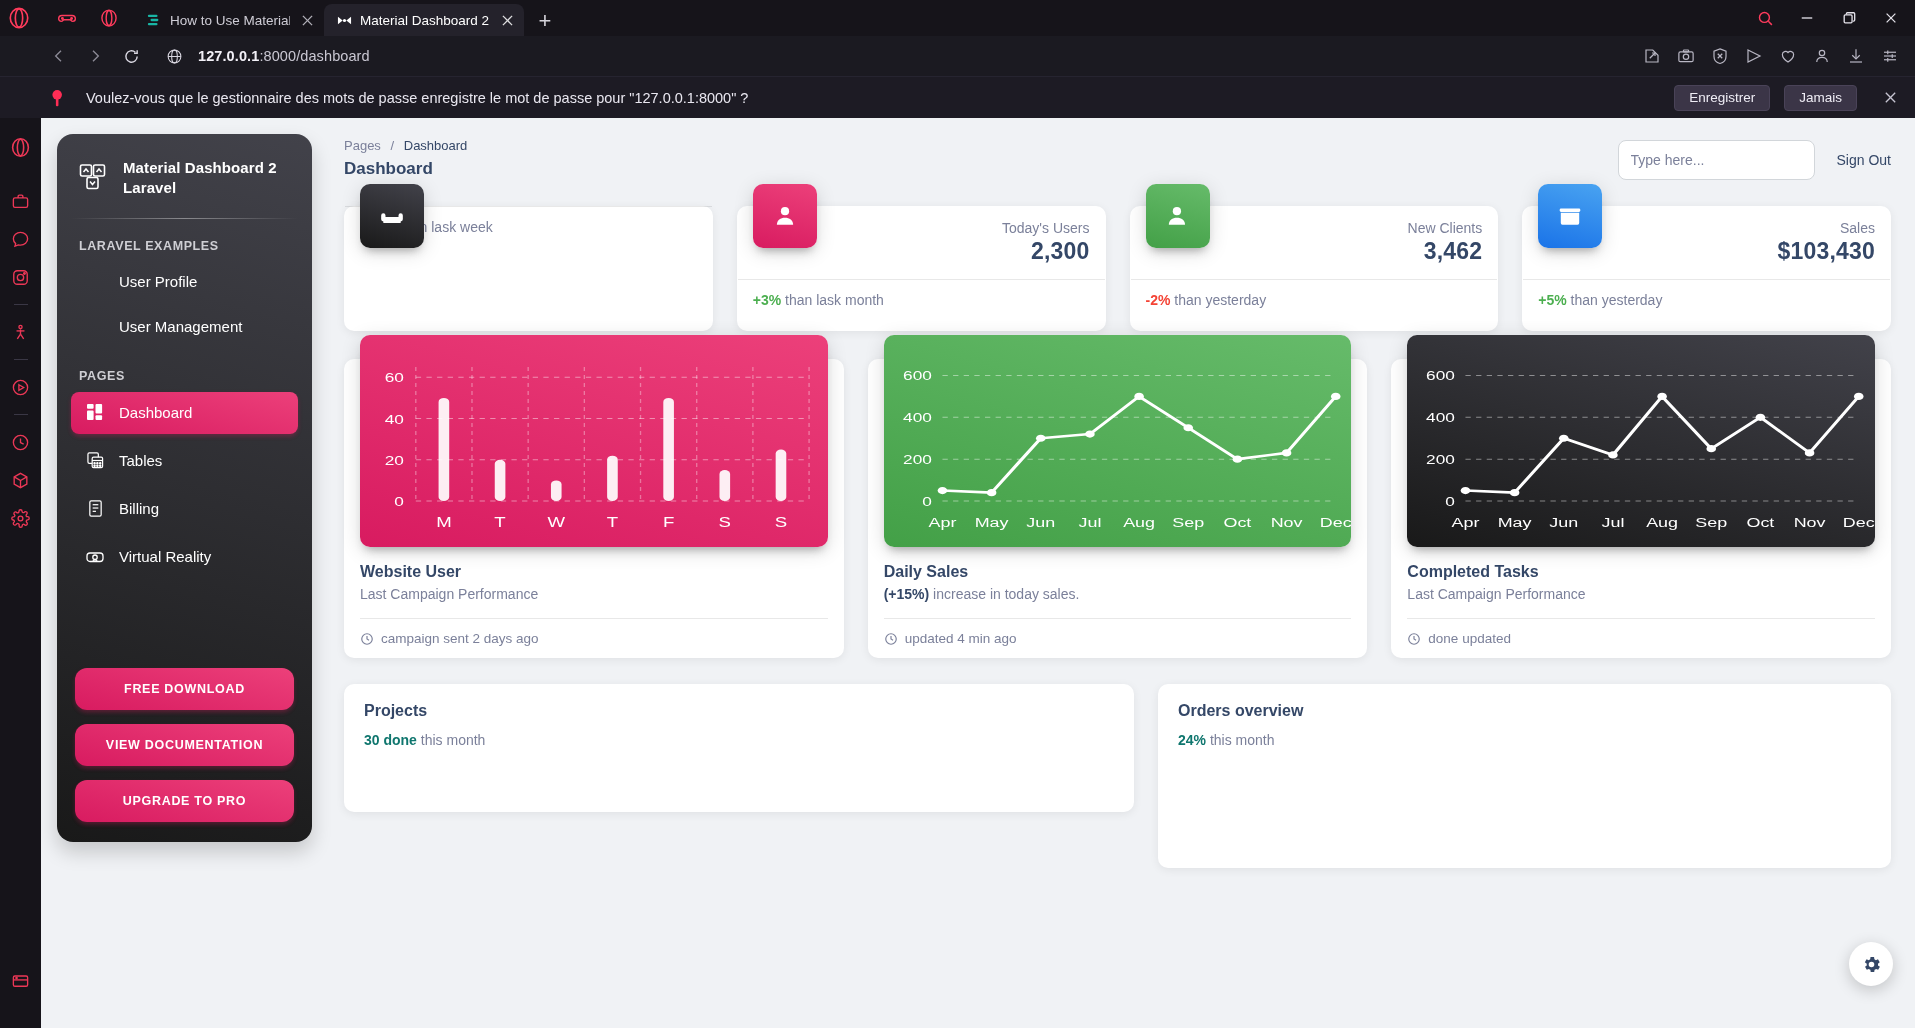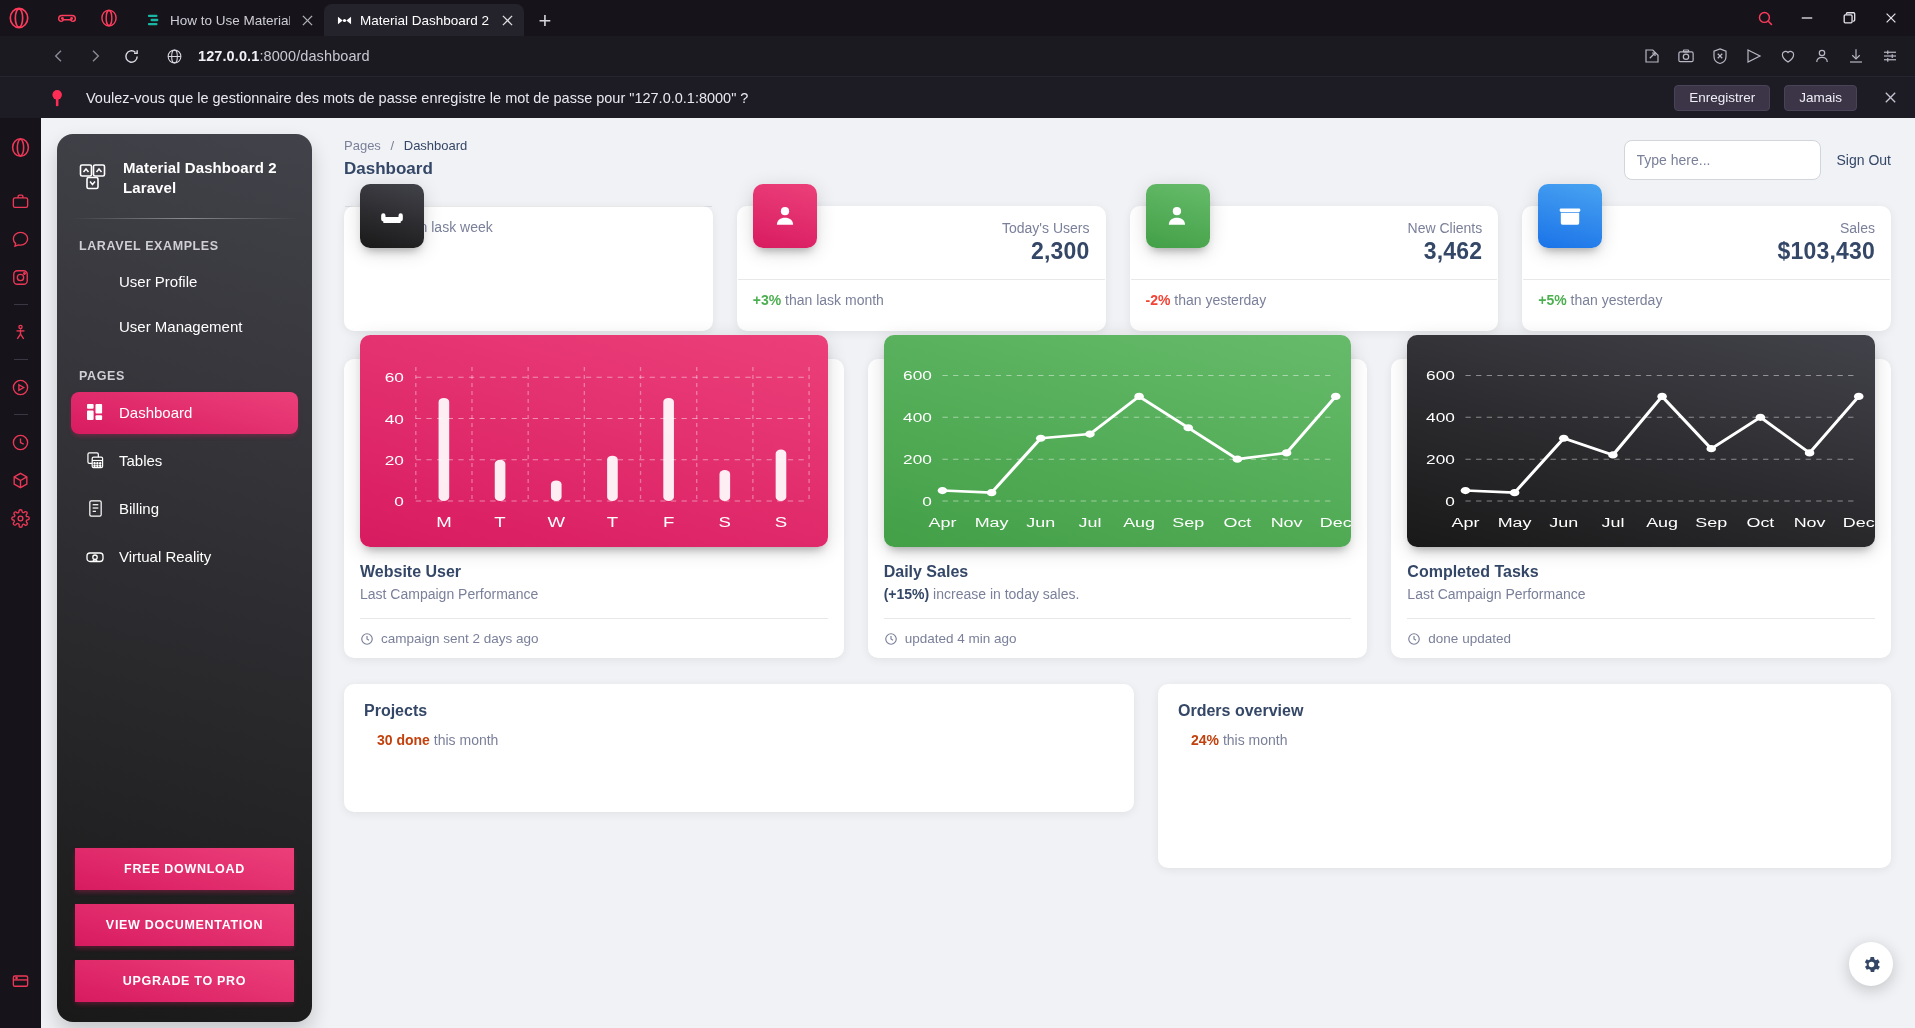--- a/index.html
+++ b/index.html
@@ -69,56 +69,56 @@
   .osicon { width:34px; height:34px; display:flex; align-items:center; justify-content:center; color:#ff3b5c; opacity:.92; }
   .osdiv { width:14px; height:1px; background:#3a3745; margin:6px 0; }
   .osspacer { flex:1; }
 
   
   #page { flex:1; display:flex; background:#f0f2f5; overflow:hidden; position:relative; }
 
   .sidebar {
     width:255px; flex:0 0 255px; margin:16px 0 0 16px; border-radius:16px;
     background: linear-gradient(195deg,#42424a,#191919);
-    color:#fff; display:flex; flex-direction:column; height:888px; position:relative;
+    color:#fff; display:flex; flex-direction:column; height:708px; position:relative;
     box-shadow: 0 10px 20px rgba(0,0,0,.18);
   }
   .sb-brand { display:flex; align-items:center; gap:14px; padding:24px 22px 20px 22px; }
   .sb-logo { width:30px; height:30px; flex:0 0 30px; }
   .sb-brandtext { font-size:15px; font-weight:700; line-height:1.33; letter-spacing:.1px; }
   .sb-hr { height:1px; margin:0 14px; background:linear-gradient(90deg,rgba(255,255,255,0),rgba(255,255,255,.4),rgba(255,255,255,0)); }
   .sb-section { font-size:12.5px; font-weight:700; letter-spacing:.6px; color:#cfcfd4; padding:20px 22px 6px 22px; }
   .sb-item {
     display:flex; align-items:center; gap:14px; margin:3px 14px; padding:11px 14px;
     border-radius:8px; font-size:15px; color:#fff; font-weight:300; white-space:nowrap;
   }
   .sb-item.sub { padding-left:48px; }
   .sb-item.active {
     background: linear-gradient(195deg,#EC407A,#D81B60);
     box-shadow:0 3px 5px -1px rgba(233,30,99,.2),0 2px 5px 0 rgba(233,30,99,.15);
     font-weight:400;
   }
   .sb-ico { width:20px; height:20px; flex:0 0 20px; display:flex; align-items:center; justify-content:center; }
   .sb-btns { margin-top:auto; padding:0 18px 20px 18px; display:flex; flex-direction:column; gap:14px; }
   .sb-btn {
-    height:42px; border-radius:0; display:flex; align-items:center; justify-content:center;
+    height:42px; border-radius:12px; display:flex; align-items:center; justify-content:center;
     font-size:12.5px; font-weight:700; letter-spacing:.7px;
     background:linear-gradient(195deg,#EC407A,#D81B60); color:#fff;
     box-shadow:0 3px 5px -1px rgba(233,30,99,.2),0 2px 5px 0 rgba(233,30,99,.15);
   }
 
   .content { flex:1; padding:16px 24px 0 32px; overflow:hidden; }
   .topbar { display:flex; align-items:flex-start; }
   .crumbs { flex:1; padding-top:4px; }
   .crumb-line { font-size:13px; color:#7b809a; }
   .crumb-line a { color:#7b809a; text-decoration:none; }
   .crumb-line .cur { color:#344767; }
   .crumb-sep { padding:0 6px; color:#7b809a; }
   .ptitle { font-size:17px; font-weight:700; color:#344767; margin-top:6px; }
-  .topright { display:flex; align-items:center; gap:16px; padding-top:6px; }
+  .topright { display:flex; align-items:center; gap:22px; padding-top:6px; }
   .searchbox {
     width:197px; height:40px; border:1px solid #d2d6da; border-radius:8px;
     background:#fff; padding:0 12px; display:flex; align-items:center;
   }
   .searchbox input { border:0; outline:0; width:100%; font-size:14px; color:#495057; font-family:inherit; background:transparent; }
   .searchbox input::placeholder { color:#7b809a; }
   .signout { font-size:14px; color:#344767; font-weight:400; }
 
   .cards { display:flex; gap:24px; margin-top:26px; }
   .card {
@@ -157,21 +157,21 @@
   .meta-sub { font-size:14px; color:#7b809a; font-weight:300; margin-top:5px; }
   .meta-sub b { font-weight:700; color:#344767; }
   .meta-hr { height:1px; background:rgba(0,0,0,.09); margin:16px 16px 0 16px; }
   .meta-foot { padding:12px 16px 6px 16px; display:flex; align-items:center; gap:7px; font-size:13.5px; color:#7b809a; font-weight:300; }
 
   .bottomrow { display:flex; gap:24px; margin-top:26px; }
   .projcard { flex:0 0 790px; background:#fff; border-radius:10px; box-shadow:0 2px 10px rgba(0,0,0,.07); padding:18px 20px; height:128px; }
   .ordcard  { flex:1; background:#fff; border-radius:10px; box-shadow:0 2px 10px rgba(0,0,0,.07); padding:18px 20px; height:184px; }
   .bc-title { font-size:16px; font-weight:700; color:#344767; }
   .bc-sub { font-size:14px; color:#7b809a; font-weight:300; margin-top:12px; }
-  .bc-sub b { font-weight:700; color:#c2410c;margin-left:13px; }
+  .bc-sub b { font-weight:700; color:#0f766e; }
 
   .fab {
     position:absolute; right:22px; bottom:42px; width:44px; height:44px; border-radius:50%;
     background:#fff; box-shadow:0 4px 16px rgba(0,0,0,.2); display:flex; align-items:center;
     justify-content:center; color:#344767;
   }
 
   svg { display:block; }
 </style>
 </head>

